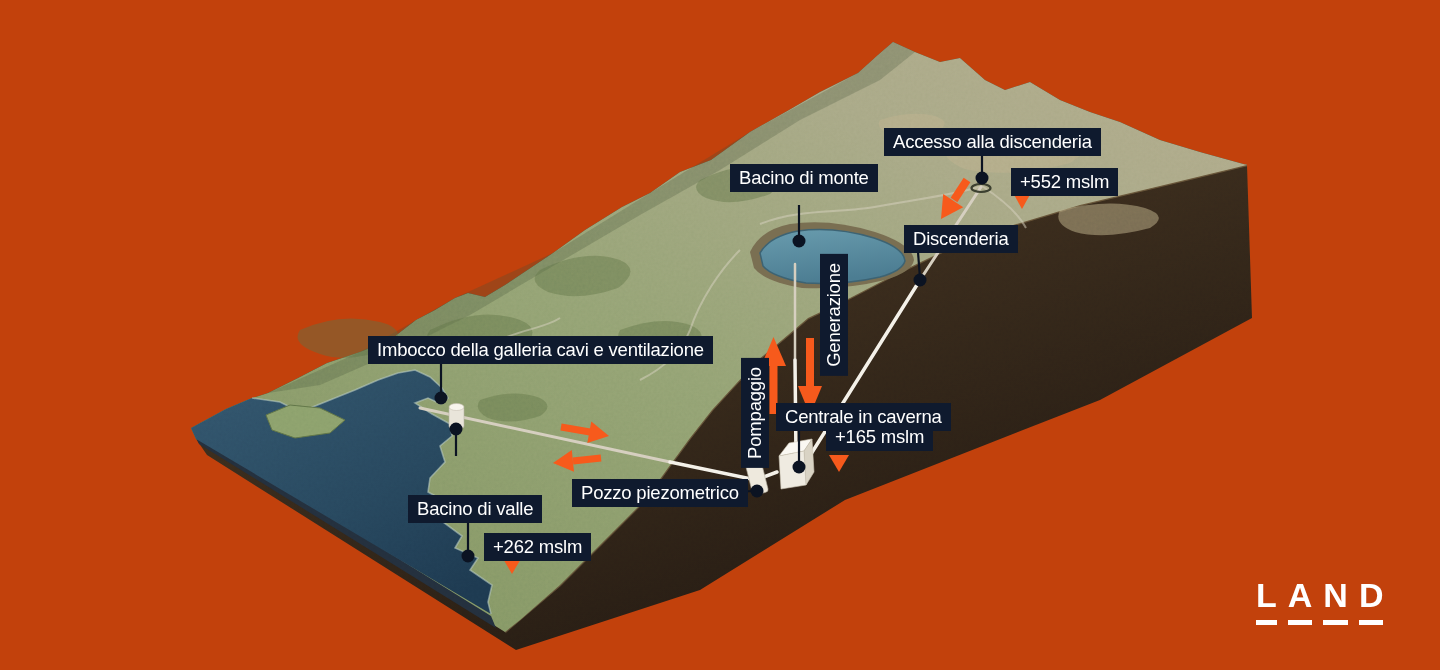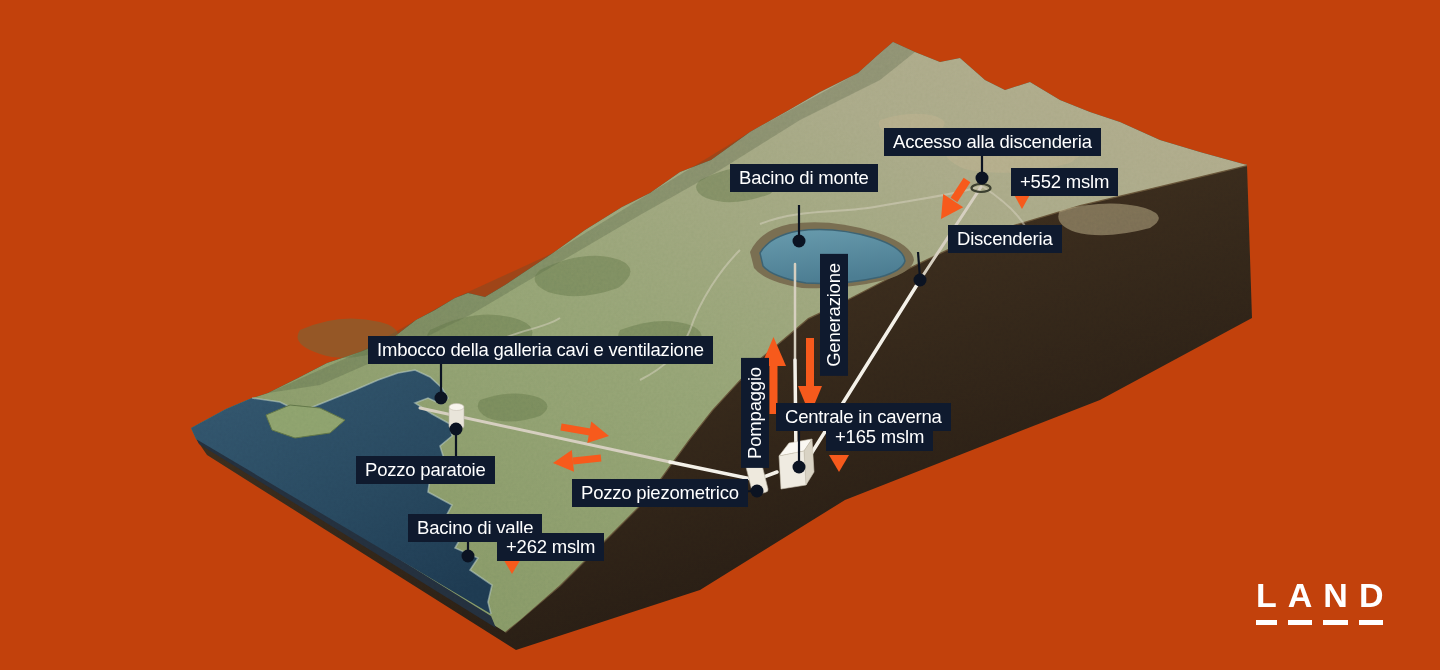--- a/index.html
+++ b/index.html
@@ -169,30 +169,29 @@
     <g>
       <line x1="967" y1="180" x2="954" y2="200" stroke-width="8"></line>
       <polygon points="943.2,194.1 963.2,207.3 941,219" stroke="none"></polygon>
     </g>
   </g>
 </svg>
 
 <div class="lbl" style="left:884px;top:128px">Accesso alla discenderia</div>
 <div class="lbl" style="left:1011px;top:168px">+552 mslm</div>
 <div class="lbl" style="left:730px;top:164px">Bacino di monte</div>
-<div class="lbl" style="left:948px;top:225px">Discenderia</div>
+<div class="lbl" style="left:904px;top:225px">Discenderia</div>
 <div class="lbl vert" style="left:834px;top:315px">Generazione</div>
 <div class="lbl vert" style="left:755px;top:413px">Pompaggio</div>
 <div class="lbl" style="left:368px;top:336px">Imbocco della galleria cavi e ventilazione</div>
 <div class="lbl" style="left:776px;top:403px">Centrale in caverna</div>
 <div class="lbl" style="left:826px;top:423px">+165 mslm</div>
-<div class="lbl" style="left:356px;top:456px">Pozzo paratoie</div>
 <div class="lbl" style="left:572px;top:479px">Pozzo piezometrico</div>
-<div class="lbl" style="left:408px;top:514px">Bacino di valle</div>
-<div class="lbl" style="left:497px;top:533px">+262 mslm</div>
+<div class="lbl" style="left:408px;top:495px">Bacino di valle</div>
+<div class="lbl" style="left:484px;top:533px">+262 mslm</div>
 
 <div class="logo">
   <span>L</span>
   <span>A</span>
   <span>N</span>
   <span>D</span>
 </div>
 
 </div>
 

